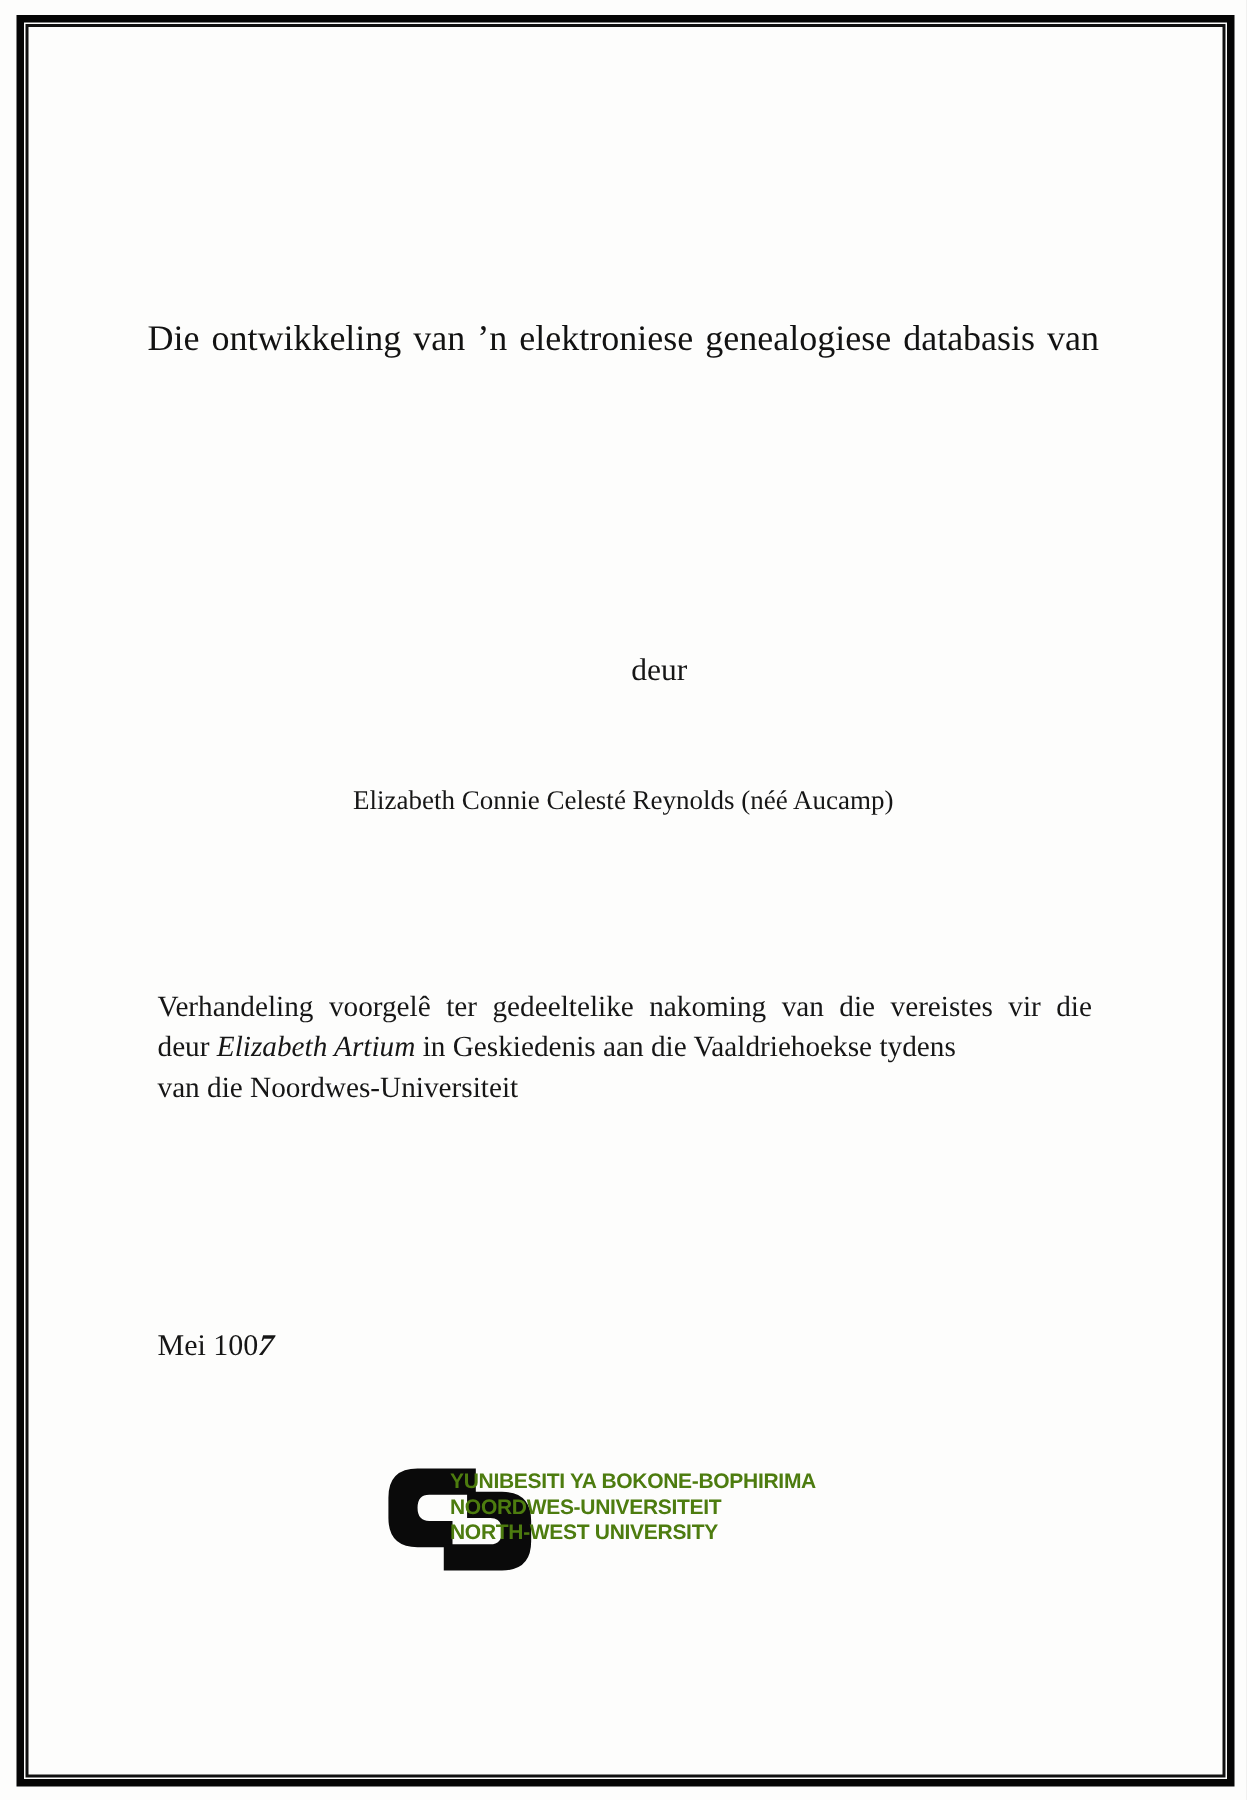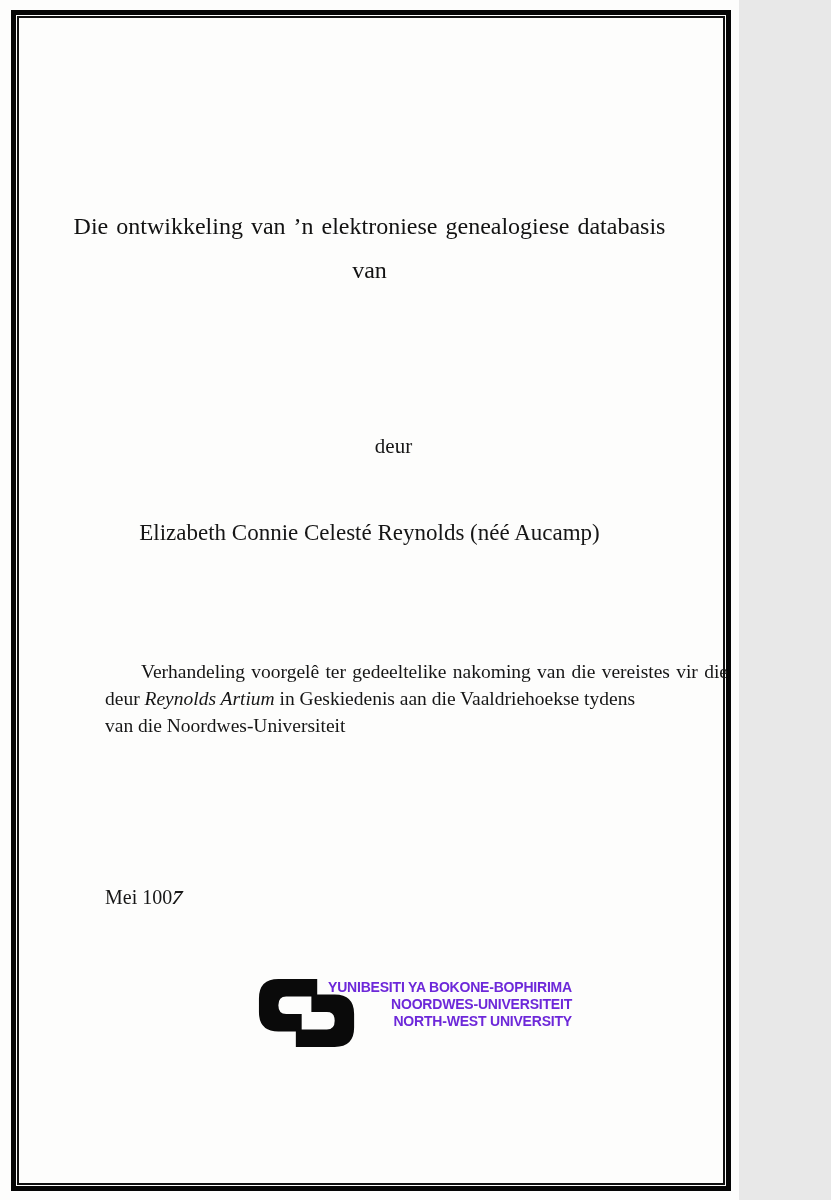--- a/index.html
+++ b/index.html
@@ -2,21 +2,21 @@
 <html><head>
 <meta charset="utf-8">
 <style>
   html, body {
     margin: 0;
     padding: 0;
     background: #e8e8e8;
   }
   .page {
     position: relative;
-    width: 739px;
+    width: 831px;
     height: 1200px;
     background: #fdfdfc;
     overflow: hidden;
     font-family: "Liberation Serif", "DejaVu Serif", serif;
     color: #161616;
   }
   
   .frame-outer {
     position: absolute;
     top: 10px; left: 11px; right: 8px; bottom: 9px;
@@ -41,33 +41,32 @@
     top: 433px; left: 0; right: 0;
     text-align: center;
     font-size: 21px;
     line-height: 26px;
     margin-left: 48px;
   }
   .author {
     position: absolute;
     top: 518px; left: 0; right: 0;
     text-align: center;
-    font-size: 23px;
+    font-size: 18px;
     line-height: 30px;
   }
   .statement {
     position: absolute;
     top: 658px; left: 105px; width: 623px;
     font-size: 19.5px;
     line-height: 27px;
   }
   .statement .just {
     text-align: justify;
     text-align-last: justify;
-    margin-left: 36px;
   }
   .statement .it {
     font-style: italic;
   }
   .supervisor-block {
     position: absolute;
     top: 884px; left: 105px;
     font-size: 20px;
     line-height: 27.5px;
   }
@@ -80,27 +79,27 @@
     position: absolute;
     top: 973px; left: 257px; width: 320px; height: 80px;
   }
   .logo-mark {
     position: absolute;
     left: 0; top: 2px;
   }
   .logo-text {
     position: absolute;
     left: 43px; top: 6px; width: 272px;
-    text-align: right;
+    text-align: left;
     font-family: "Liberation Sans", "DejaVu Sans", sans-serif;
     font-weight: bold;
     font-size: 14px;
     line-height: 17px;
     letter-spacing: -0.2px;
-    color: #6d28d9;
+    color: #4d7c0f;
     white-space: nowrap;
   }
 </style>
 </head>
 <body>
 
 <div class="page">
 
   <div class="frame-outer">
     <div class="frame-inner"></div>
@@ -109,21 +108,21 @@
   <div class="title-block">
     <div>Die ontwikkeling van ’n elektroniese genealogiese databasis van</div>
   </div>
 
   <div class="byline">deur</div>
 
   <div class="author">Elizabeth Connie Celesté Reynolds (néé Aucamp)</div>
 
   <div class="statement">
     <div class="just">Verhandeling voorgelê ter gedeeltelike nakoming van die vereistes vir die</div>
-    <div><span>deur </span><span class="it">Reynolds Artium</span><span> in Geskiedenis aan die Vaaldriehoekse tydens</span></div>
+    <div><span>deur </span><span class="it">Elizabeth Artium</span><span> in Geskiedenis aan die Vaaldriehoekse tydens</span></div>
     <div>van die Noordwes-Universiteit</div>
   </div>
 
   <div class="supervisor-block">
     <div><span>Mei 100</span><span class="date-seven">7</span></div>
   </div>
 
   <div class="logo">
     <svg class="logo-mark" width="101" height="76" viewBox="0 0 104 78" aria-hidden="true">
       <g fill="#0a0a0a">

